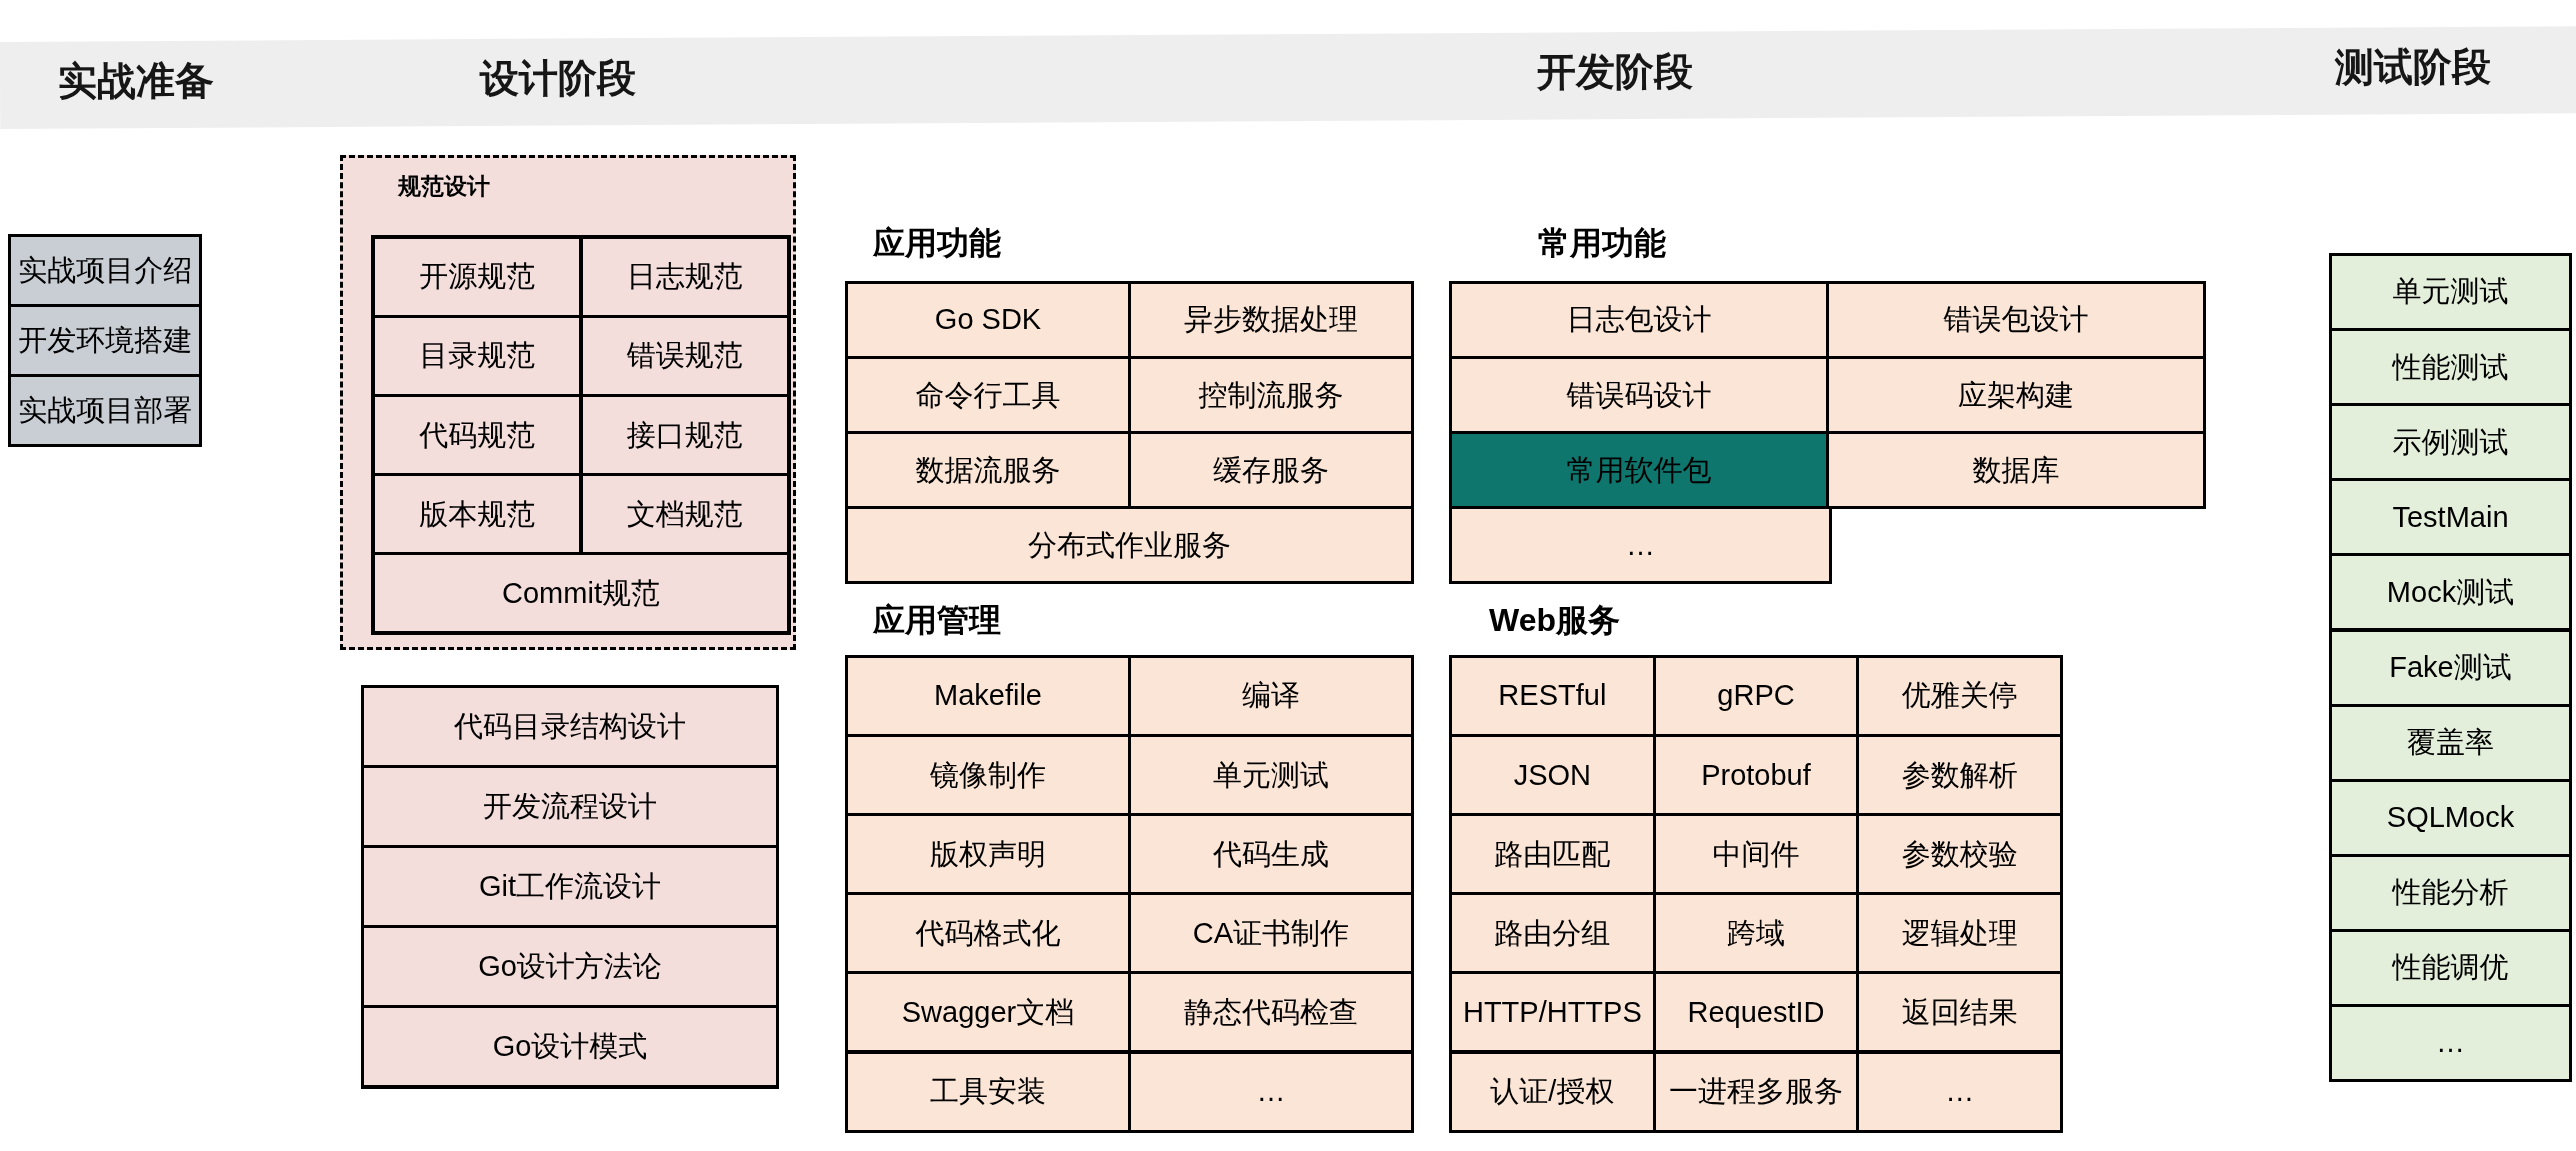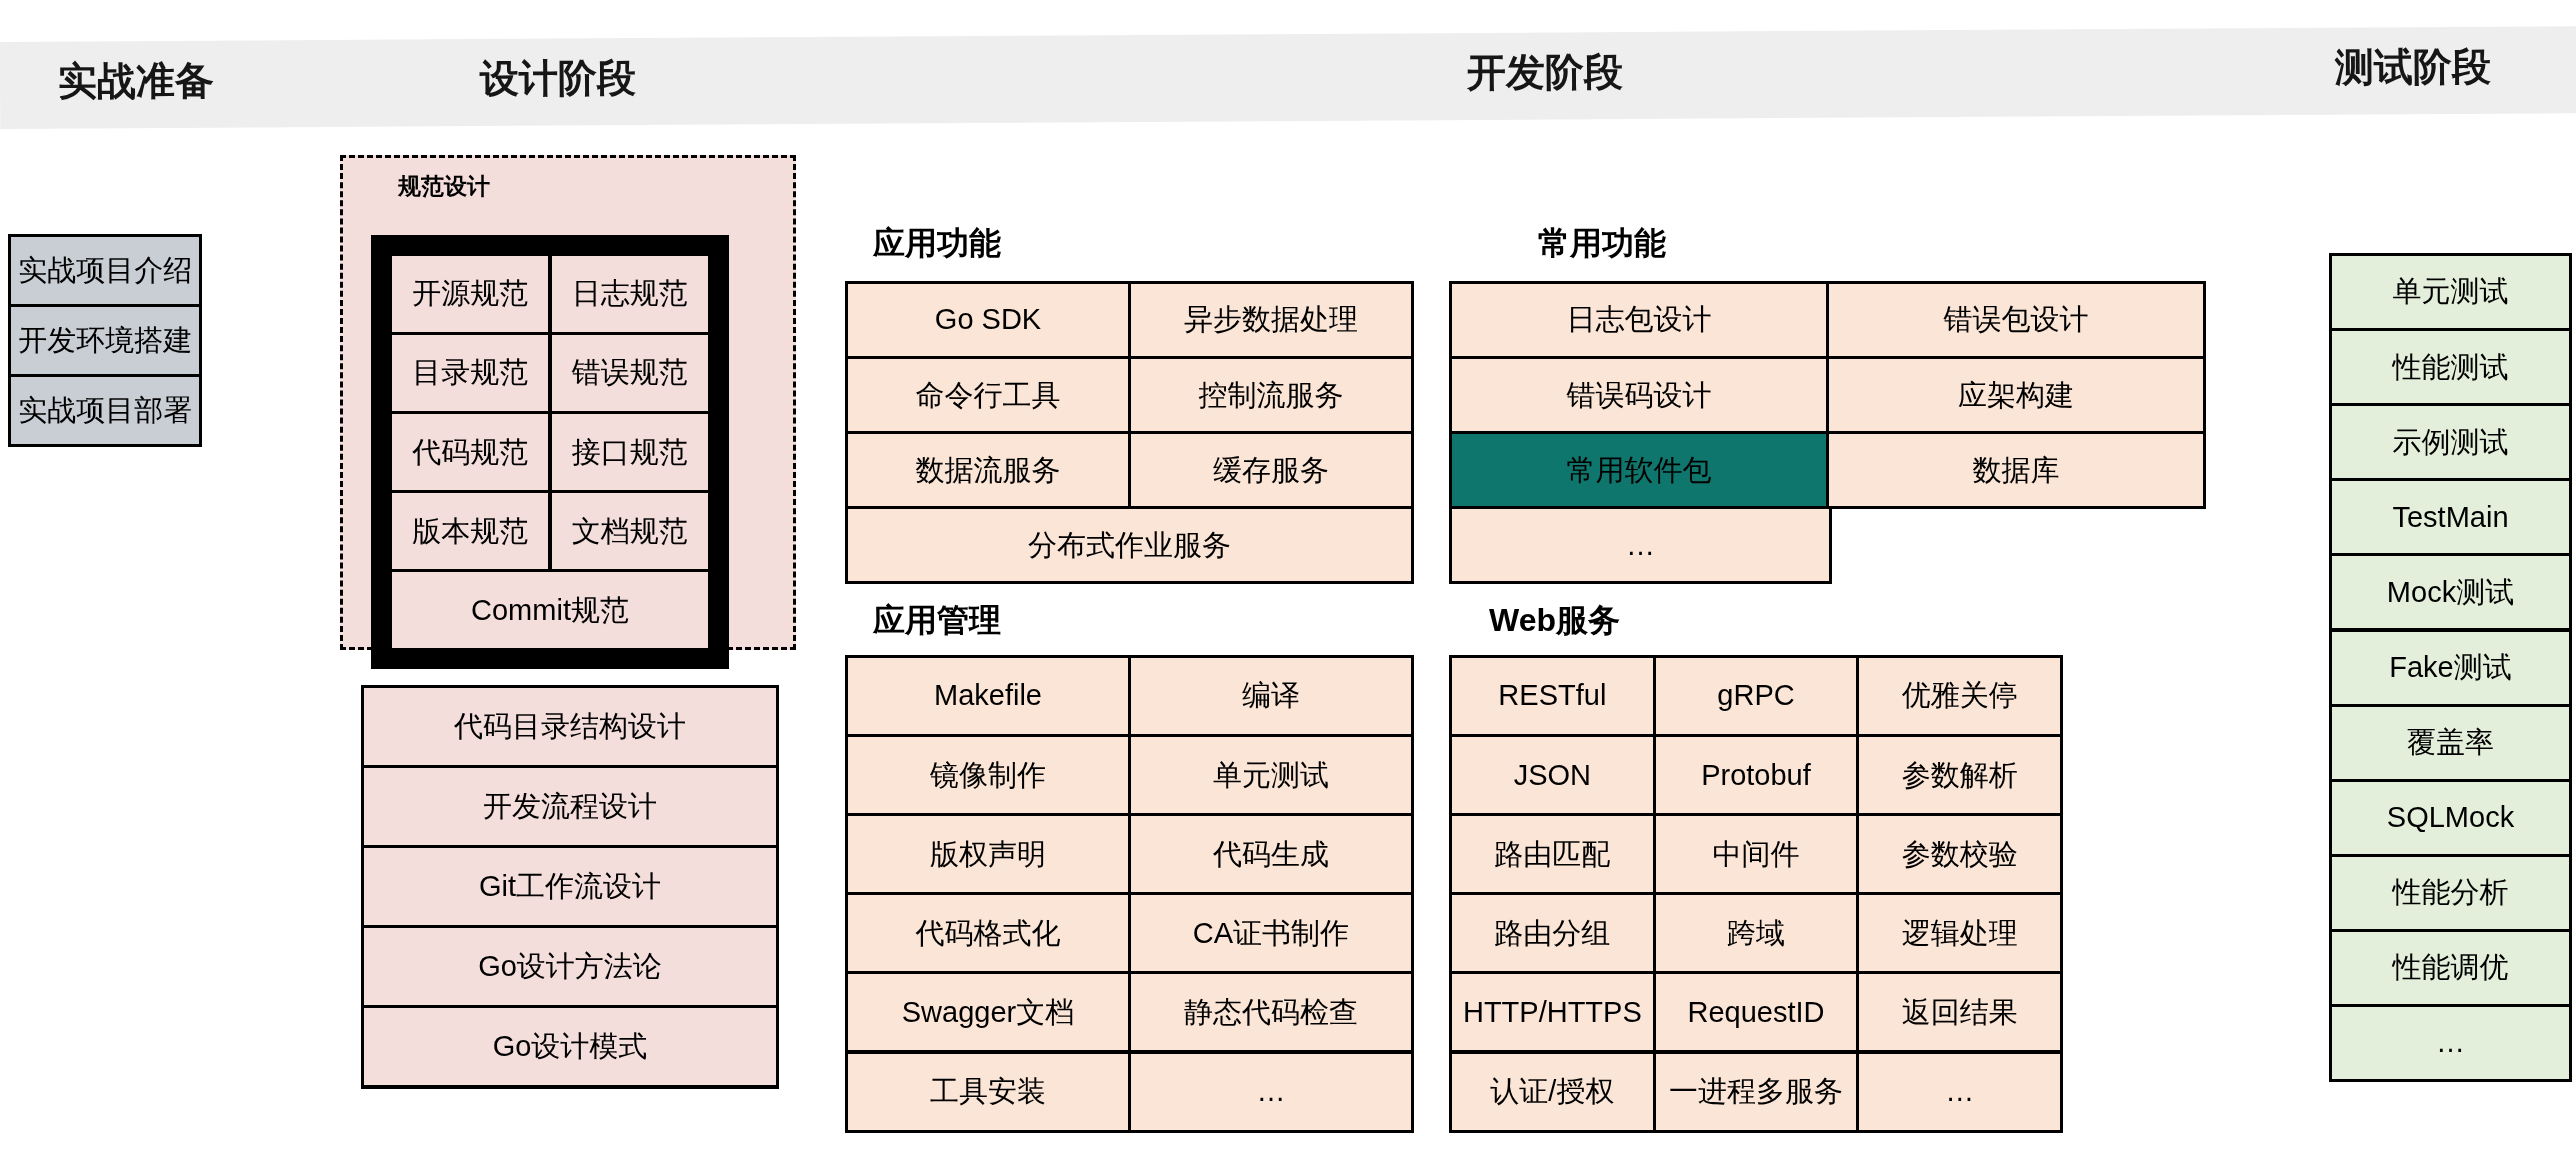--- a/index.html
+++ b/index.html
@@ -14,34 +14,34 @@
   .c{display:flex;align-items:center;justify-content:center;font-size:29px;font-weight:500;
      white-space:nowrap;padding:0 4.1px;line-height:1.15;}
   .span2{grid-column:1 / -1;}
   .lone{position:absolute;border:3.1px solid #000;box-sizing:border-box;display:flex;align-items:center;
         justify-content:center;font-size:29px;font-weight:500;}
   .sec-title{position:absolute;font-size:32px;font-weight:700;white-space:nowrap;line-height:1;}
   
   .spec-box{position:absolute;left:340px;top:155px;width:456px;height:495px;background:#f3dedc;
             border:3.1px dashed #000;box-sizing:border-box;}
   .spec-title{position:absolute;left:25px;top:16.5px;font-size:23px;font-weight:700;line-height:1;margin-left:30px;}
-  .spec-tbl{position:absolute;left:28px;top:77px;width:358px;display:grid;grid-template-columns:1fr 1fr;
-            grid-template-rows:repeat(5,76px);background:#000;padding:21px;gap:3.1px;box-sizing:border-box;}
+  .spec-tbl{position:absolute;left:28px;top:77px;width:420px;display:grid;grid-template-columns:1fr 1fr;
+            grid-template-rows:repeat(5,76px);background:#000;padding:4px;gap:3.1px;box-sizing:border-box;}
 </style>
 </head>
 <body>
 
 <div class="canvas">
 
   <div class="banner">
     <div class="banner-body"></div>
 
     <div class="stage" style="left:58px">实战准备</div>
     <div class="stage" style="left:480px">设计阶段</div>
-    <div class="stage" style="left:1467px">开发阶段</div>
+    <div class="stage" style="left:1537px">开发阶段</div>
     <div class="stage" style="left:2335px">测试阶段</div>
 
   </div>
 
   <div class="tbl" style="left:8.2px;top:234px;width:194px;grid-template-rows:repeat(3,67px);">
     <div class="c" style="background:#c9cdd4">实战项目介绍</div>
     <div class="c" style="background:#c9cdd4">开发环境搭建</div>
     <div class="c" style="background:#c9cdd4">实战项目部署</div>
   </div>
 

